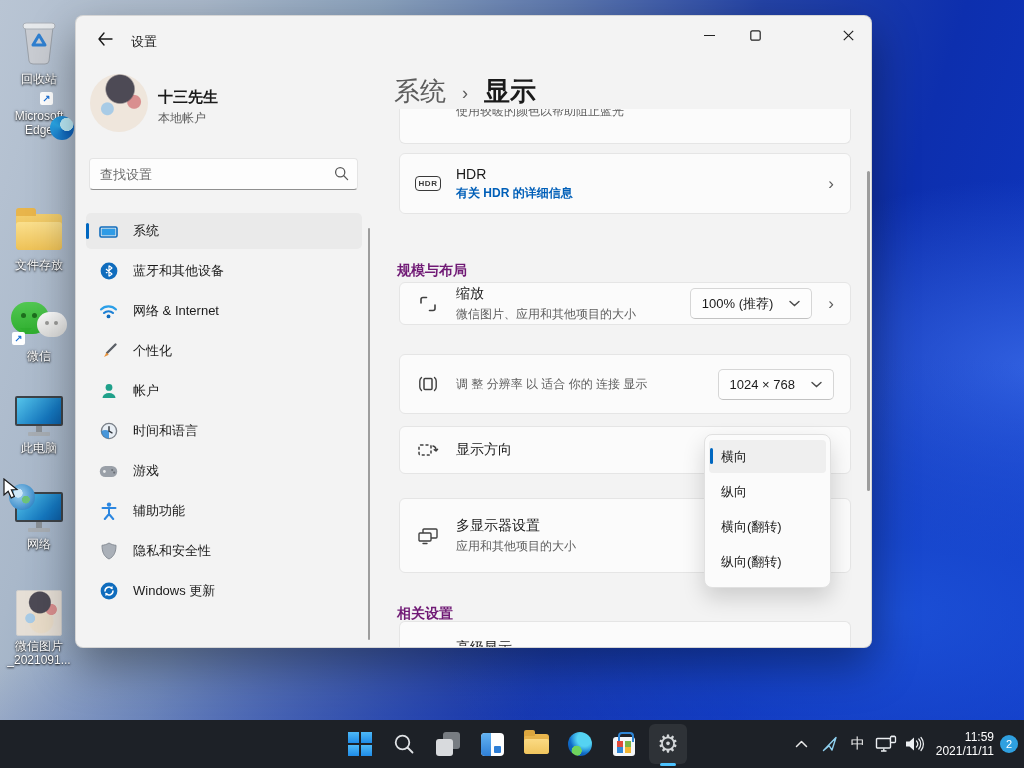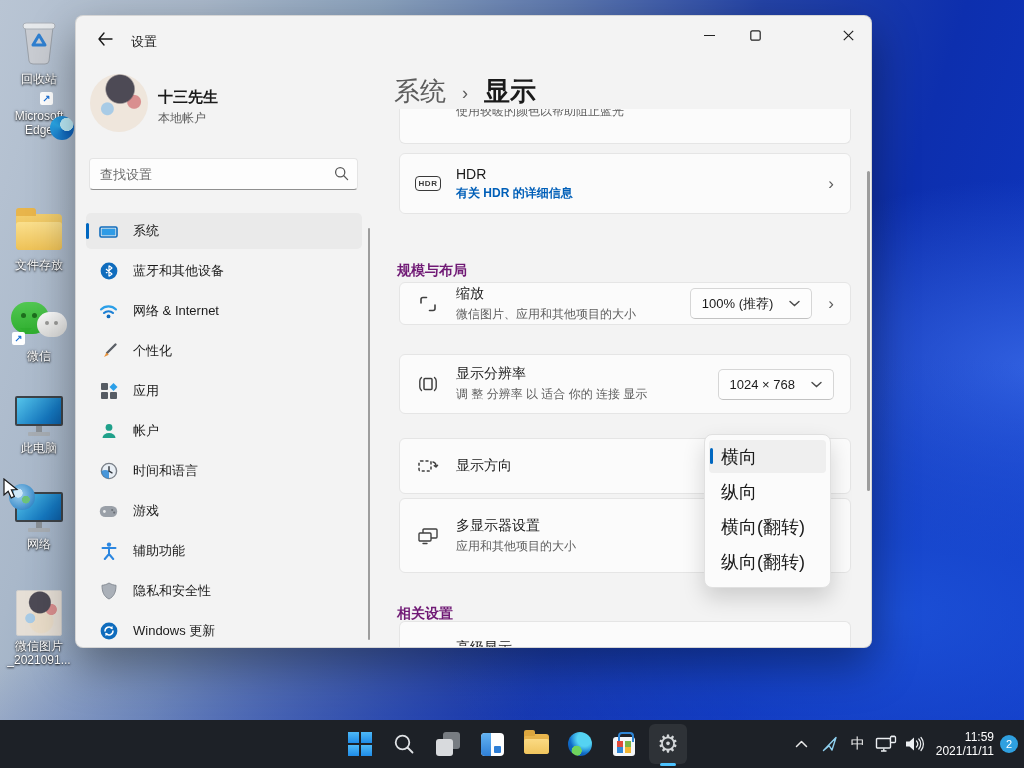--- a/index.html
+++ b/index.html
@@ -115,21 +115,21 @@
   .sechead{position:absolute;left:321px;font-size:14px;font-weight:bold;color:#701a75;}
 
   .clipcard-top{top:93px;height:35px;border-radius:0 0 6px 6px;border-top:none;overflow:hidden;align-items:flex-start;}
   .clipcard-top .csub{margin:-6px 0 0 40px;}
   .clipcard-bot{top:605px;height:29px;border-radius:6px 6px 0 0;border-bottom:none;overflow:hidden;align-items:flex-start;}
   .clipcard-bot .ctitle{margin:17px 0 0 40px;}
 
   .popup{position:absolute;left:628px;top:418px;width:127px;height:154px;background:#fbfbfb;
     border:1px solid #e0e0e0;border-radius:8px;box-shadow:0 10px 22px rgba(0,0,0,.16);padding:5px 4px;z-index:5;}
   .opt{position:relative;height:33px;margin-bottom:2px;border-radius:4px;display:flex;align-items:center;
-    padding-left:12px;font-size:18px;color:#1b1b1b;text-align:right;}
+    padding-left:12px;font-size:13px;color:#1b1b1b;text-align:right;}
   .opt.sel{background:#efefef;}
   .opt.sel:before{content:"";position:absolute;left:1px;top:8px;width:3px;height:16px;border-radius:2px;background:#0067c0;}
   .mainscroll{position:absolute;left:791px;top:155px;width:3px;height:320px;background:#9d9d9d;border-radius:2px;}
 
   
   .taskbar{position:absolute;left:0;bottom:0;width:1024px;height:48px;background:#1d2127;z-index:60;}
   .apps{position:absolute;left:338px;top:0;height:48px;display:flex;}
   .app{width:44px;height:48px;display:flex;align-items:center;justify-content:center;position:relative;}
   .app.active:before{content:"";position:absolute;inset:4px 3px;background:#2e3237;border-radius:6px;}
   .app.active:after{content:"";position:absolute;bottom:2px;left:14px;width:16px;height:3px;border-radius:2px;background:#4cc2ff;}
@@ -308,31 +308,20 @@
           <svg width="18" height="18" viewBox="0 0 18 18">
               <path d="M15.5 2.5 L7 11" stroke="#5a5f66" stroke-width="2.4" stroke-linecap="round"></path>
               <path d="M6.5 10.5 L8.8 12.8 L4 15 Z" fill="#e8923a"></path>
             </svg>
         </span>
         <span>个性化</span>
       </div>
       <div class="navitem">
         <span class="nicon">
           <svg width="18" height="18" viewBox="0 0 18 18">
-              <rect x="1" y="1" width="7" height="7" rx="1" fill="#555b63"></rect>
-              <rect x="1" y="10" width="7" height="7" rx="1" fill="#555b63"></rect>
-              <rect x="10" y="10" width="7" height="7" rx="1" fill="#555b63"></rect>
-              <path d="M13.5 1 L17.5 5 L13.5 9 L9.5 5 Z" fill="#2b9fe8"></path>
-            </svg>
-        </span>
-        <span>应用</span>
-      </div>
-      <div class="navitem">
-        <span class="nicon">
-          <svg width="18" height="18" viewBox="0 0 18 18">
               <circle cx="9" cy="5.4" r="3.4" fill="#1fa08a"></circle>
               <path d="M2.5 16 a6.5 5 0 0 1 13 0 Z" fill="#1fa08a"></path>
             </svg>
         </span>
         <span>帐户</span>
       </div>
       <div class="navitem">
         <span class="nicon">
           <svg width="18" height="18" viewBox="0 0 18 18">
               <circle cx="9" cy="9" r="7.6" fill="#e8eef4" stroke="#7a8089" stroke-width="1.4"></circle>
@@ -426,32 +415,31 @@
     </div>
 
     <div class="card" style="top:338px;height:60px">
       <span class="cicon">
         <svg width="20" height="20" viewBox="0 0 20 20">
             <rect x="6" y="4.5" width="8" height="11" rx="1" fill="none" stroke="#404040" stroke-width="1.5"></rect>
             <path d="M3.5 3.5 Q1.8 5 1.8 7 V13 Q1.8 15 3.5 16.5 M16.5 3.5 Q18.2 5 18.2 7 V13 Q18.2 15 16.5 16.5" fill="none" stroke="#404040" stroke-width="1.4" stroke-linecap="round"></path>
           </svg>
       </span>
       <span class="ctext">
-        <span class="ctitle">显示分辨率</span>
         <span class="csub">调 整 分辨率 以 适合 你的 连接 显示</span>
       </span>
       <span class="combo">
         <span>1024 × 768</span>
         <svg width="11" height="7" viewBox="0 0 11 7">
             <path d="M1 1.5 L5.5 5.5 L10 1.5" fill="none" stroke="#4a4a4a" stroke-width="1.4" stroke-linecap="round"></path>
           </svg>
       </span>
     </div>
 
-    <div class="card" style="top:422px;height:56px">
+    <div class="card" style="top:410px;height:48px">
       <span class="cicon">
         <svg width="22" height="20" viewBox="0 0 22 20">
             <rect x="2" y="5" width="12" height="10" rx="1.5" fill="none" stroke="#404040" stroke-width="1.5" stroke-dasharray="3 2"></rect>
             <path d="M16 6 Q19.5 7 19 11 M19 11 l-1.8-1.4 M19 11 l1.6-1.8" fill="none" stroke="#404040" stroke-width="1.4" stroke-linecap="round"></path>
           </svg>
       </span>
       <span class="ctext">
         <span class="ctitle">显示方向</span>
       </span>
     </div>

